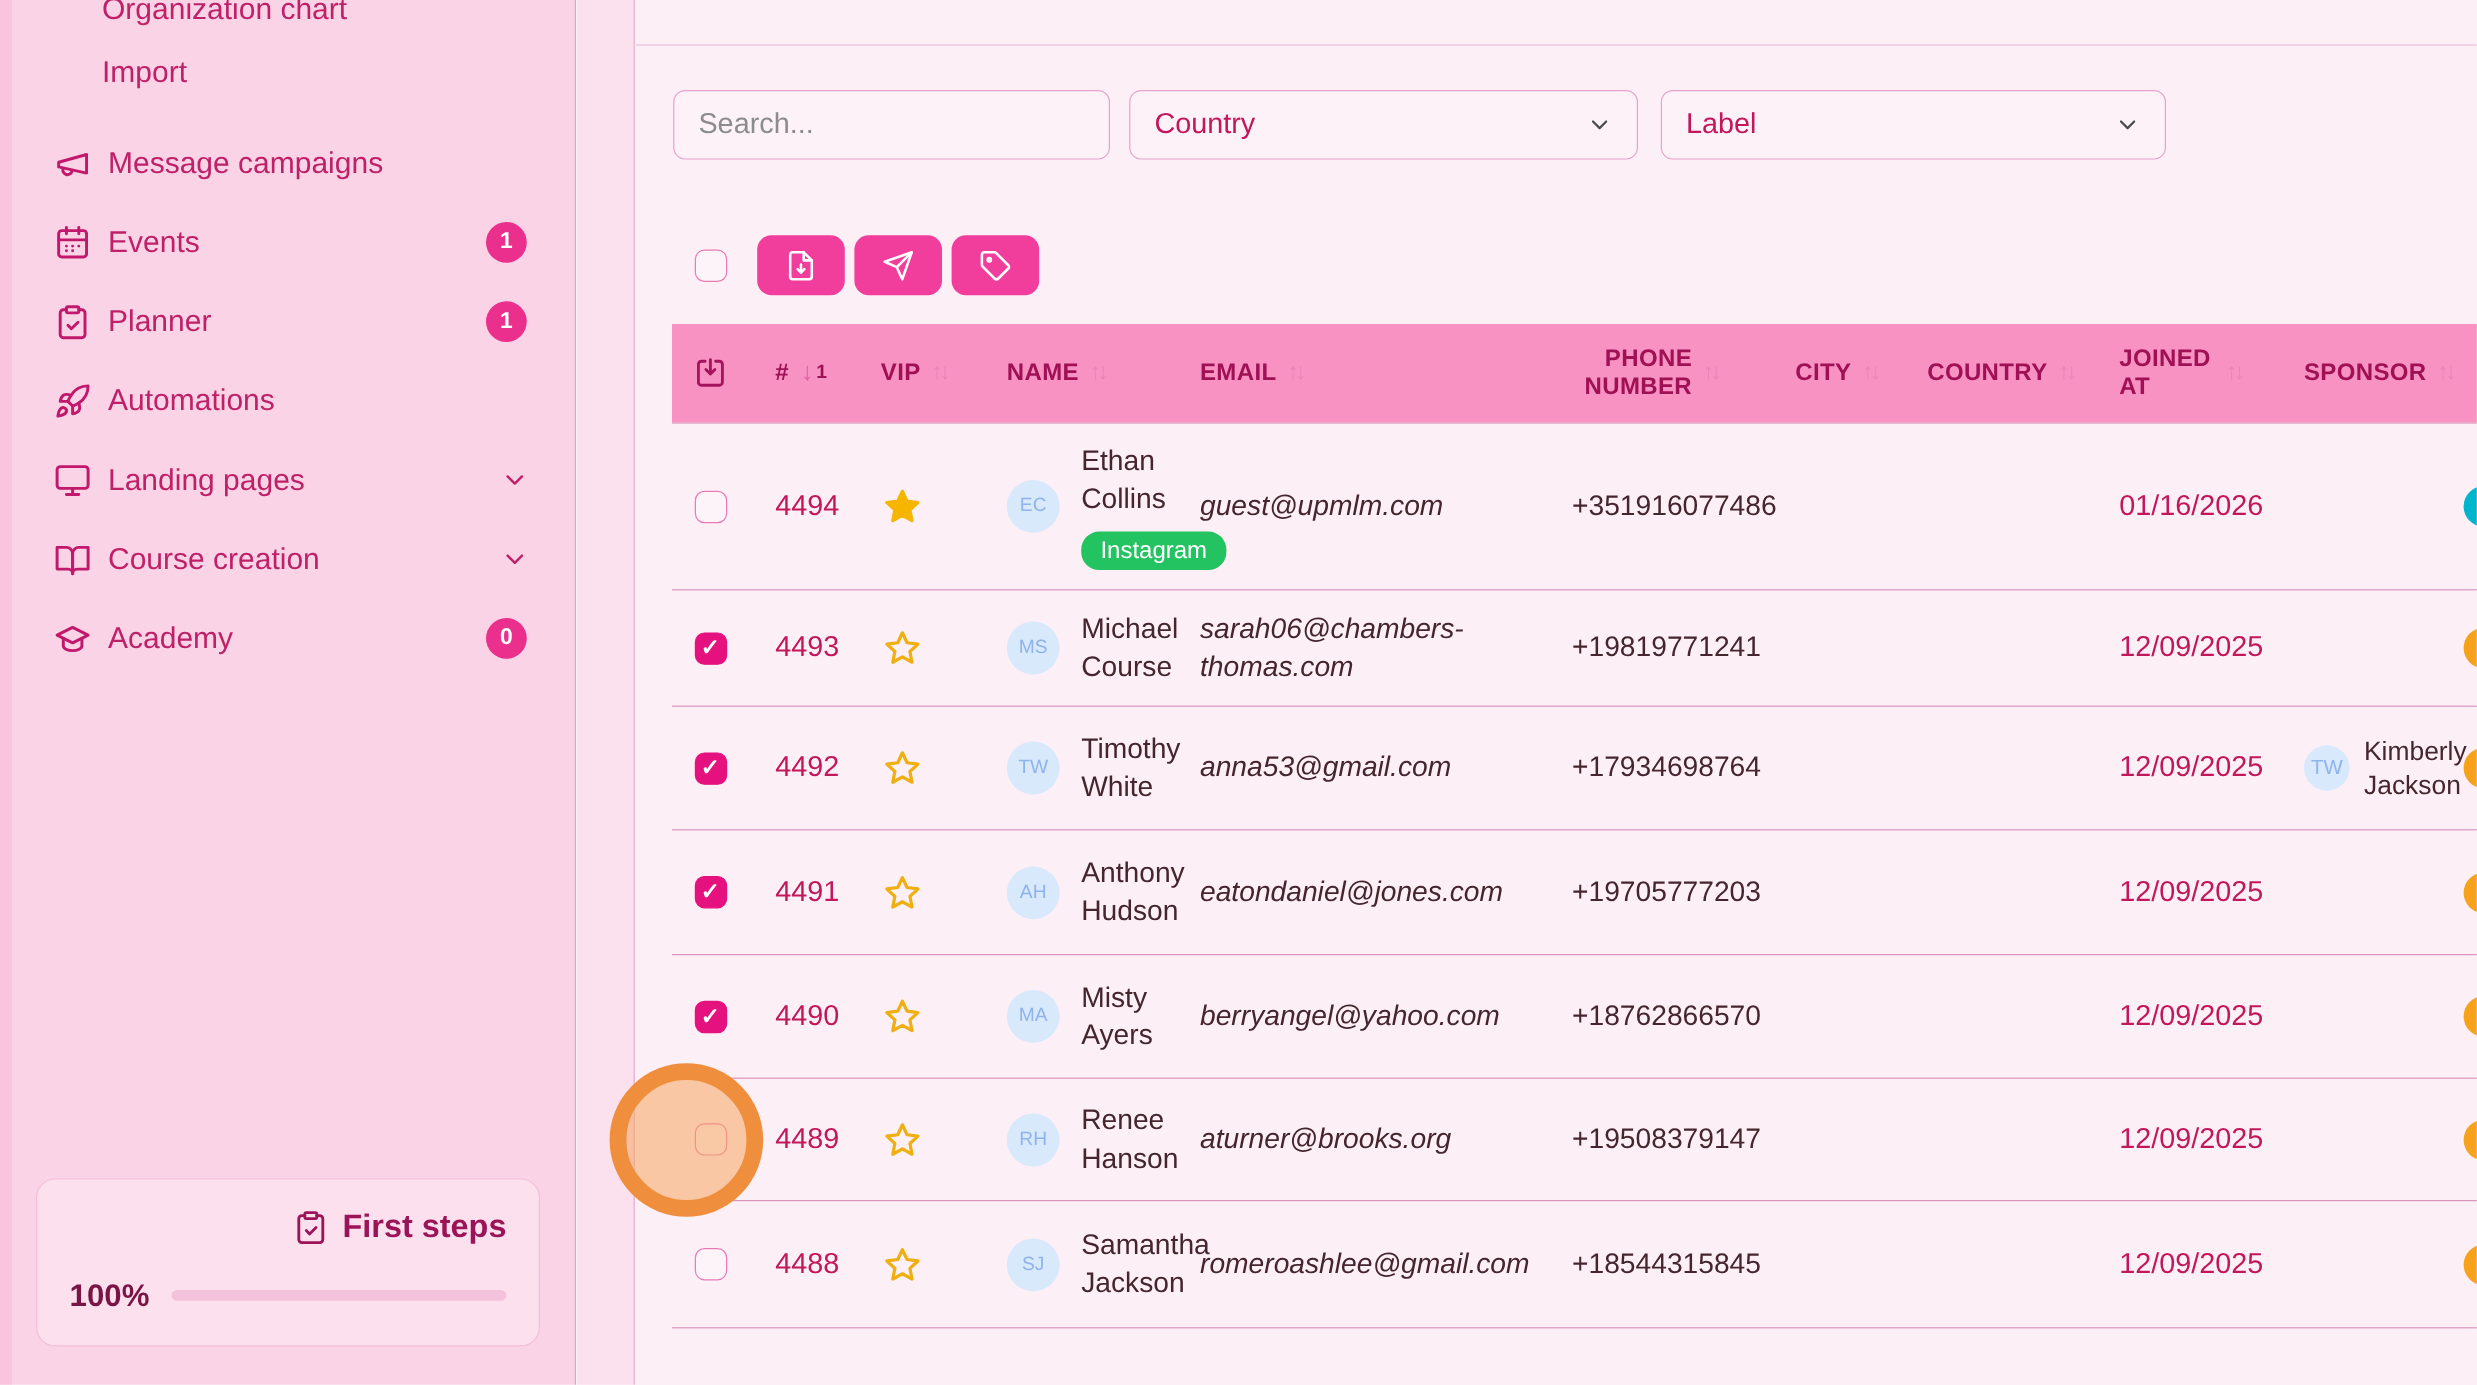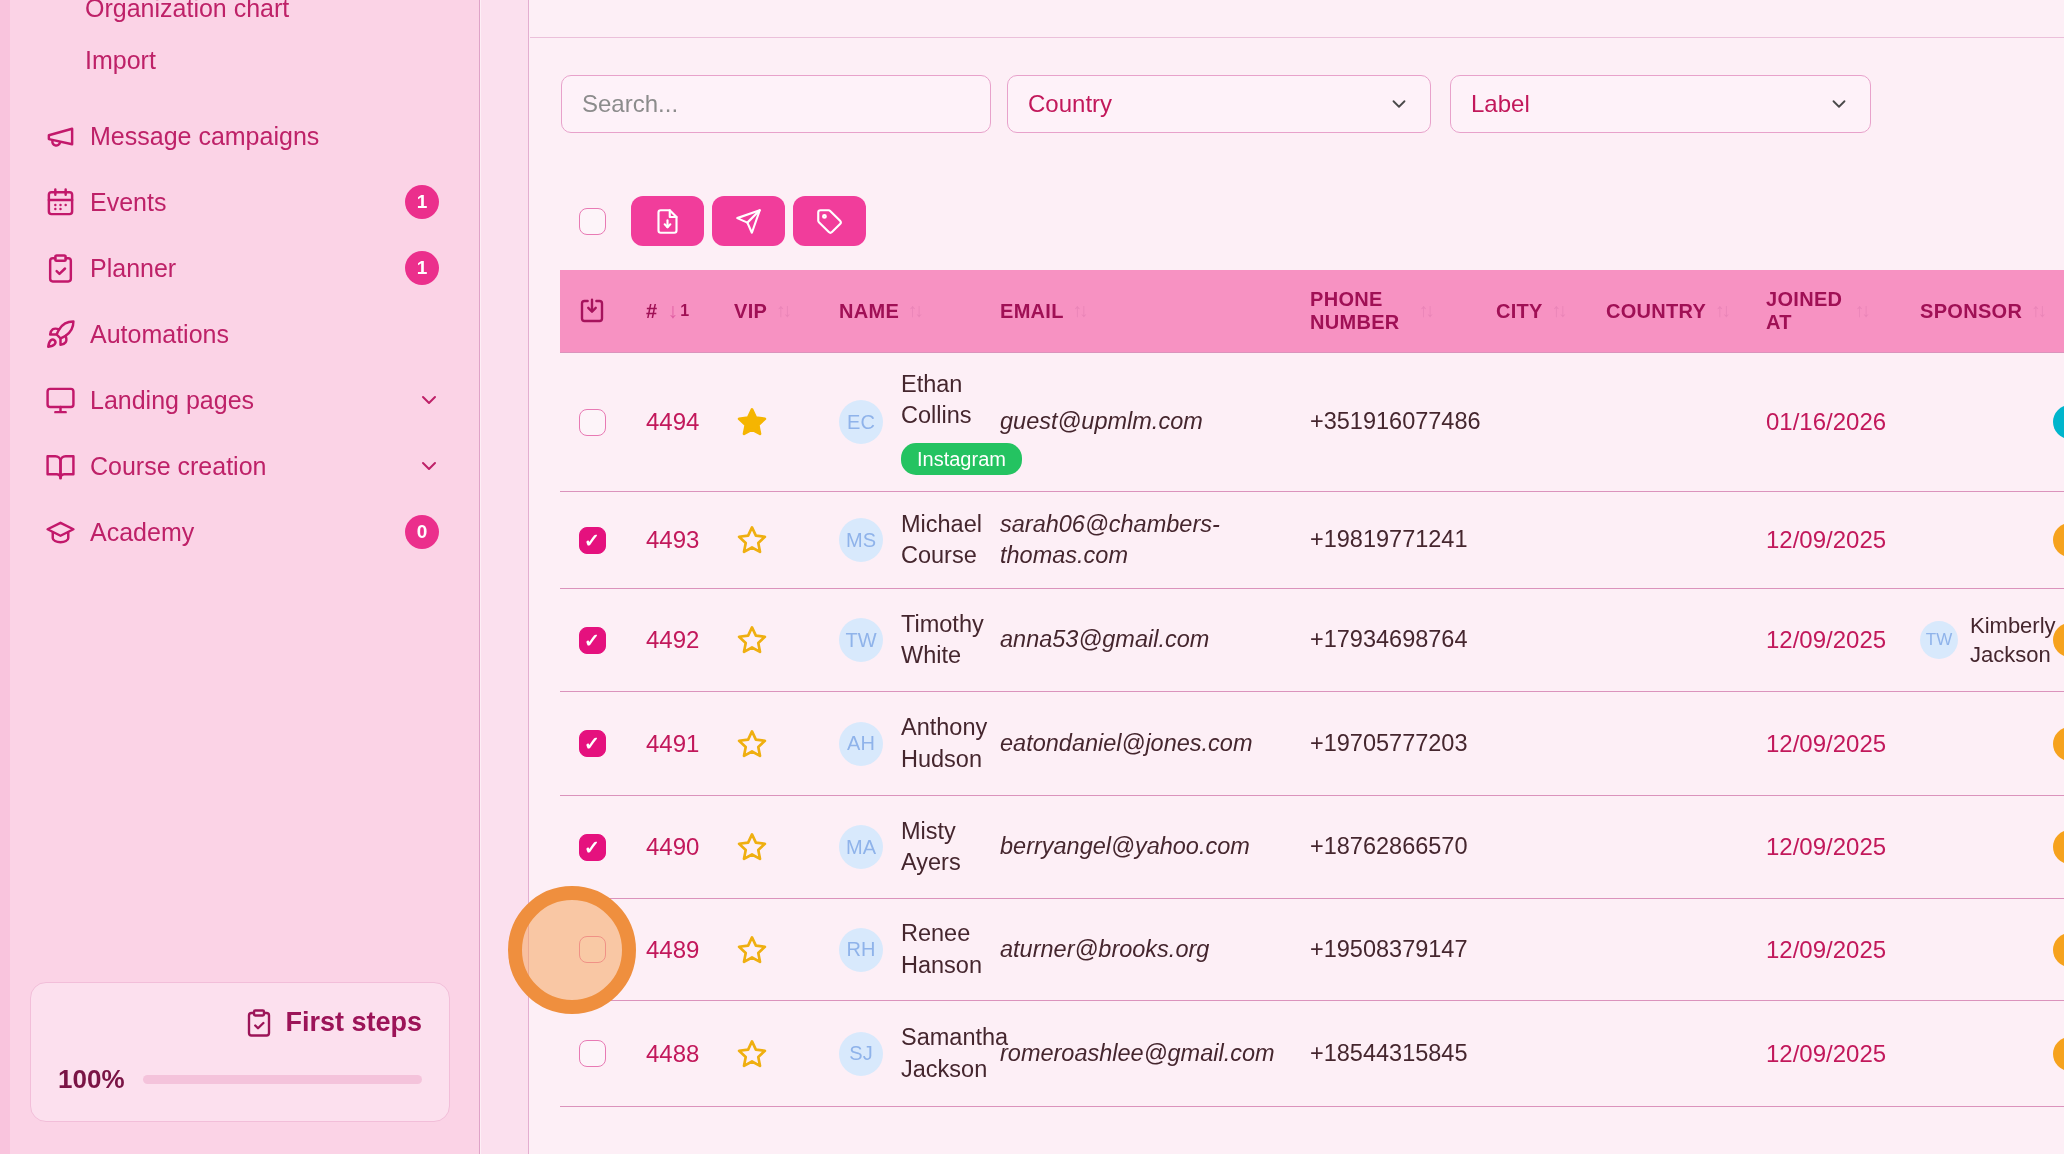--- a/index.html
+++ b/index.html
@@ -51,21 +51,21 @@
   .fs-title { font-size:27px; font-weight:bold; color:#9C1458; }
   .fs-progress-row { display:flex; align-items:center; }
   .fs-pct { font-size:26px; font-weight:bold; color:#7A1445; }
   .fs-bar { flex:1; margin-left:18px; height:9px; border-radius:5px; background:#F4C3DB; overflow:hidden; }
   .fs-bar-fill { height:100%; background:#7D1A4D; border-radius:5px; }
   
   .main { position:absolute; left:530px; top:0; width:1534px; height:1154px; }
   .main-topline { position:absolute; left:0; top:37px; width:100%; border-top:1px solid #EBC0DA; }
   .filters { position:absolute; left:31px; top:75px; display:flex; }
   .search-input {
-    width:430px; height:58px; background:#FEF2F9; border:1.5px solid #E8A2CB; border-radius:10px;
+    width:364px; height:58px; background:#FEF2F9; border:1.5px solid #E8A2CB; border-radius:10px;
     font-family:"Liberation Sans", sans-serif; font-size:24px; color:#45262E; padding:16px 20px; outline:none;
   }
   .search-input::placeholder { color:#8C8C8C; }
   .select-box {
     height:58px; background:#FEF2F9; border:1.5px solid #E8A2CB; border-radius:10px;
     display:flex; align-items:center; justify-content:space-between; padding:0 20px; cursor:pointer;
   }
   .select-country { width:424px; margin-left:16px; }
   .select-label   { width:421px; margin-left:19px; }
   .select-text { font-size:24px; color:#C2185B; }
@@ -93,21 +93,21 @@
   }
   .thead { height:82px; background:#F792C2; align-items:center; }
   .hcell { display:flex; align-items:center; font-size:20px; font-weight:bold; color:#A01055; letter-spacing:.3px; }
   .hcell .h-label { line-height:1.15; }
   .hc-select { justify-content:center; }
   .hc-select svg { width:30px; height:30px; fill:none; stroke:#A6135C; stroke-width:1.9; stroke-linecap:round; stroke-linejoin:round; cursor:pointer; }
   .hc-id { padding-left:22px; }
   .hc-vip { padding-left:20px; }
   .hc-name { padding-left:49px; }
   .hc-sponsor { padding-left:14px; }
-  .w-narrow { width:100px; }
+  .w-narrow { width:100px;text-align:right; }
   .w-xnarrow { width:80px; }
   .sort { font-size:19px; color:#EA85B8; margin-left:9px; letter-spacing:-3px; cursor:pointer; white-space:nowrap; }
   .sort-desc { font-size:21px; color:#E060A4; margin-left:10px; cursor:pointer; }
   .sort-order { font-size:16px; font-weight:bold; color:#A01055; margin-left:2px; }
   .rows { width:100%; }
   .row { border-top:1px solid #DB93BC; position:relative; }
   .row:nth-of-type(1) { height:139px; }
   .row:nth-of-type(2) { height:97px; }
   .row:nth-of-type(3) { height:103px; }
   .row:nth-of-type(4) { height:104px; }
@@ -119,21 +119,21 @@
   .c-select { justify-content:center; }
   .c-id { padding-left:22px; }
   .id-link { font-size:24px; color:#C2185B; text-decoration:none; cursor:pointer; }
   .c-vip { justify-content:center; }
   .star { width:32px; height:32px; cursor:pointer; }
   .star path { fill:none; stroke:#EFAF10; stroke-width:2; stroke-linejoin:round; }
   .row.vip .star path { fill:#F5B501; stroke:#F5B501; }
   .c-name { padding-left:49px; }
   .avatar {
     width:44px; height:44px; border-radius:50%; background:#D8E9FC; color:#8FB3EA;
-    font-size:20px; display:flex; align-items:center; justify-content:center; flex:0 0 auto;
+    font-size:16px; display:flex; align-items:center; justify-content:center; flex:0 0 auto;
   }
   .name-block { display:flex; flex-direction:column; margin-left:18px; }
   .name { max-width:102px; }
   .channel-badge {
     margin-top:12px; align-self:flex-start; background:#24C361; color:#fff;
     font-size:20px; padding:5px 16px; border-radius:15px; line-height:1.1;
   }
   .c-email { padding-right:48px; }
   .c-email span { max-width:262px;font-style:italic; }
   .c-joined span { font-size:24px; color:#C2185B; }

